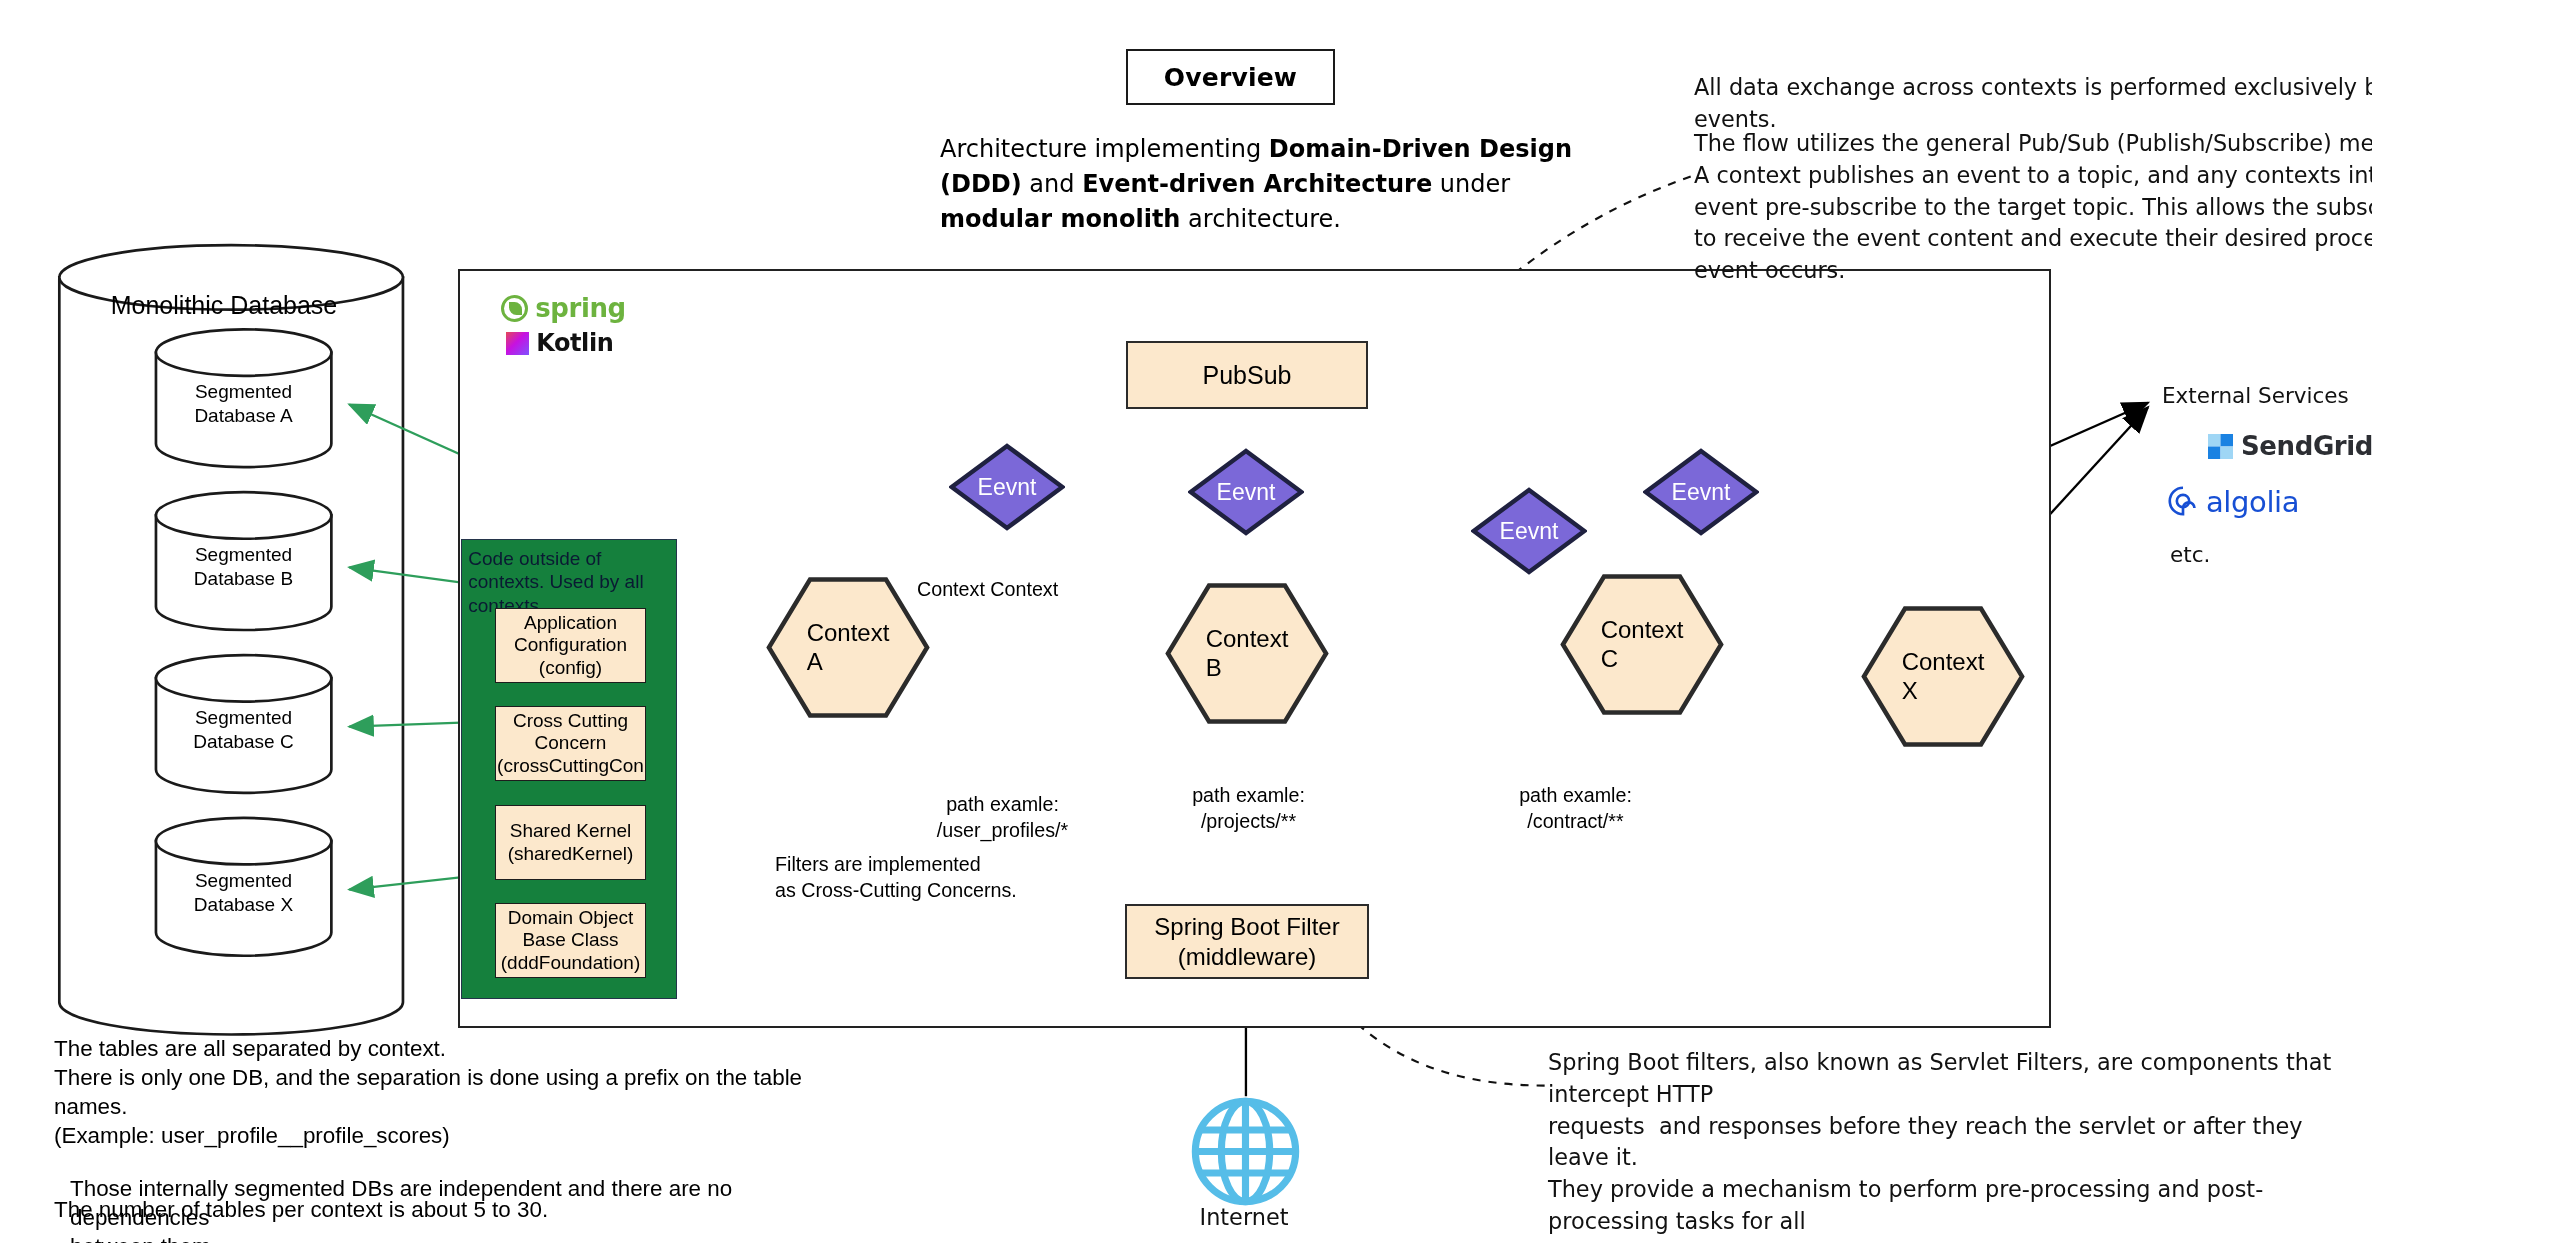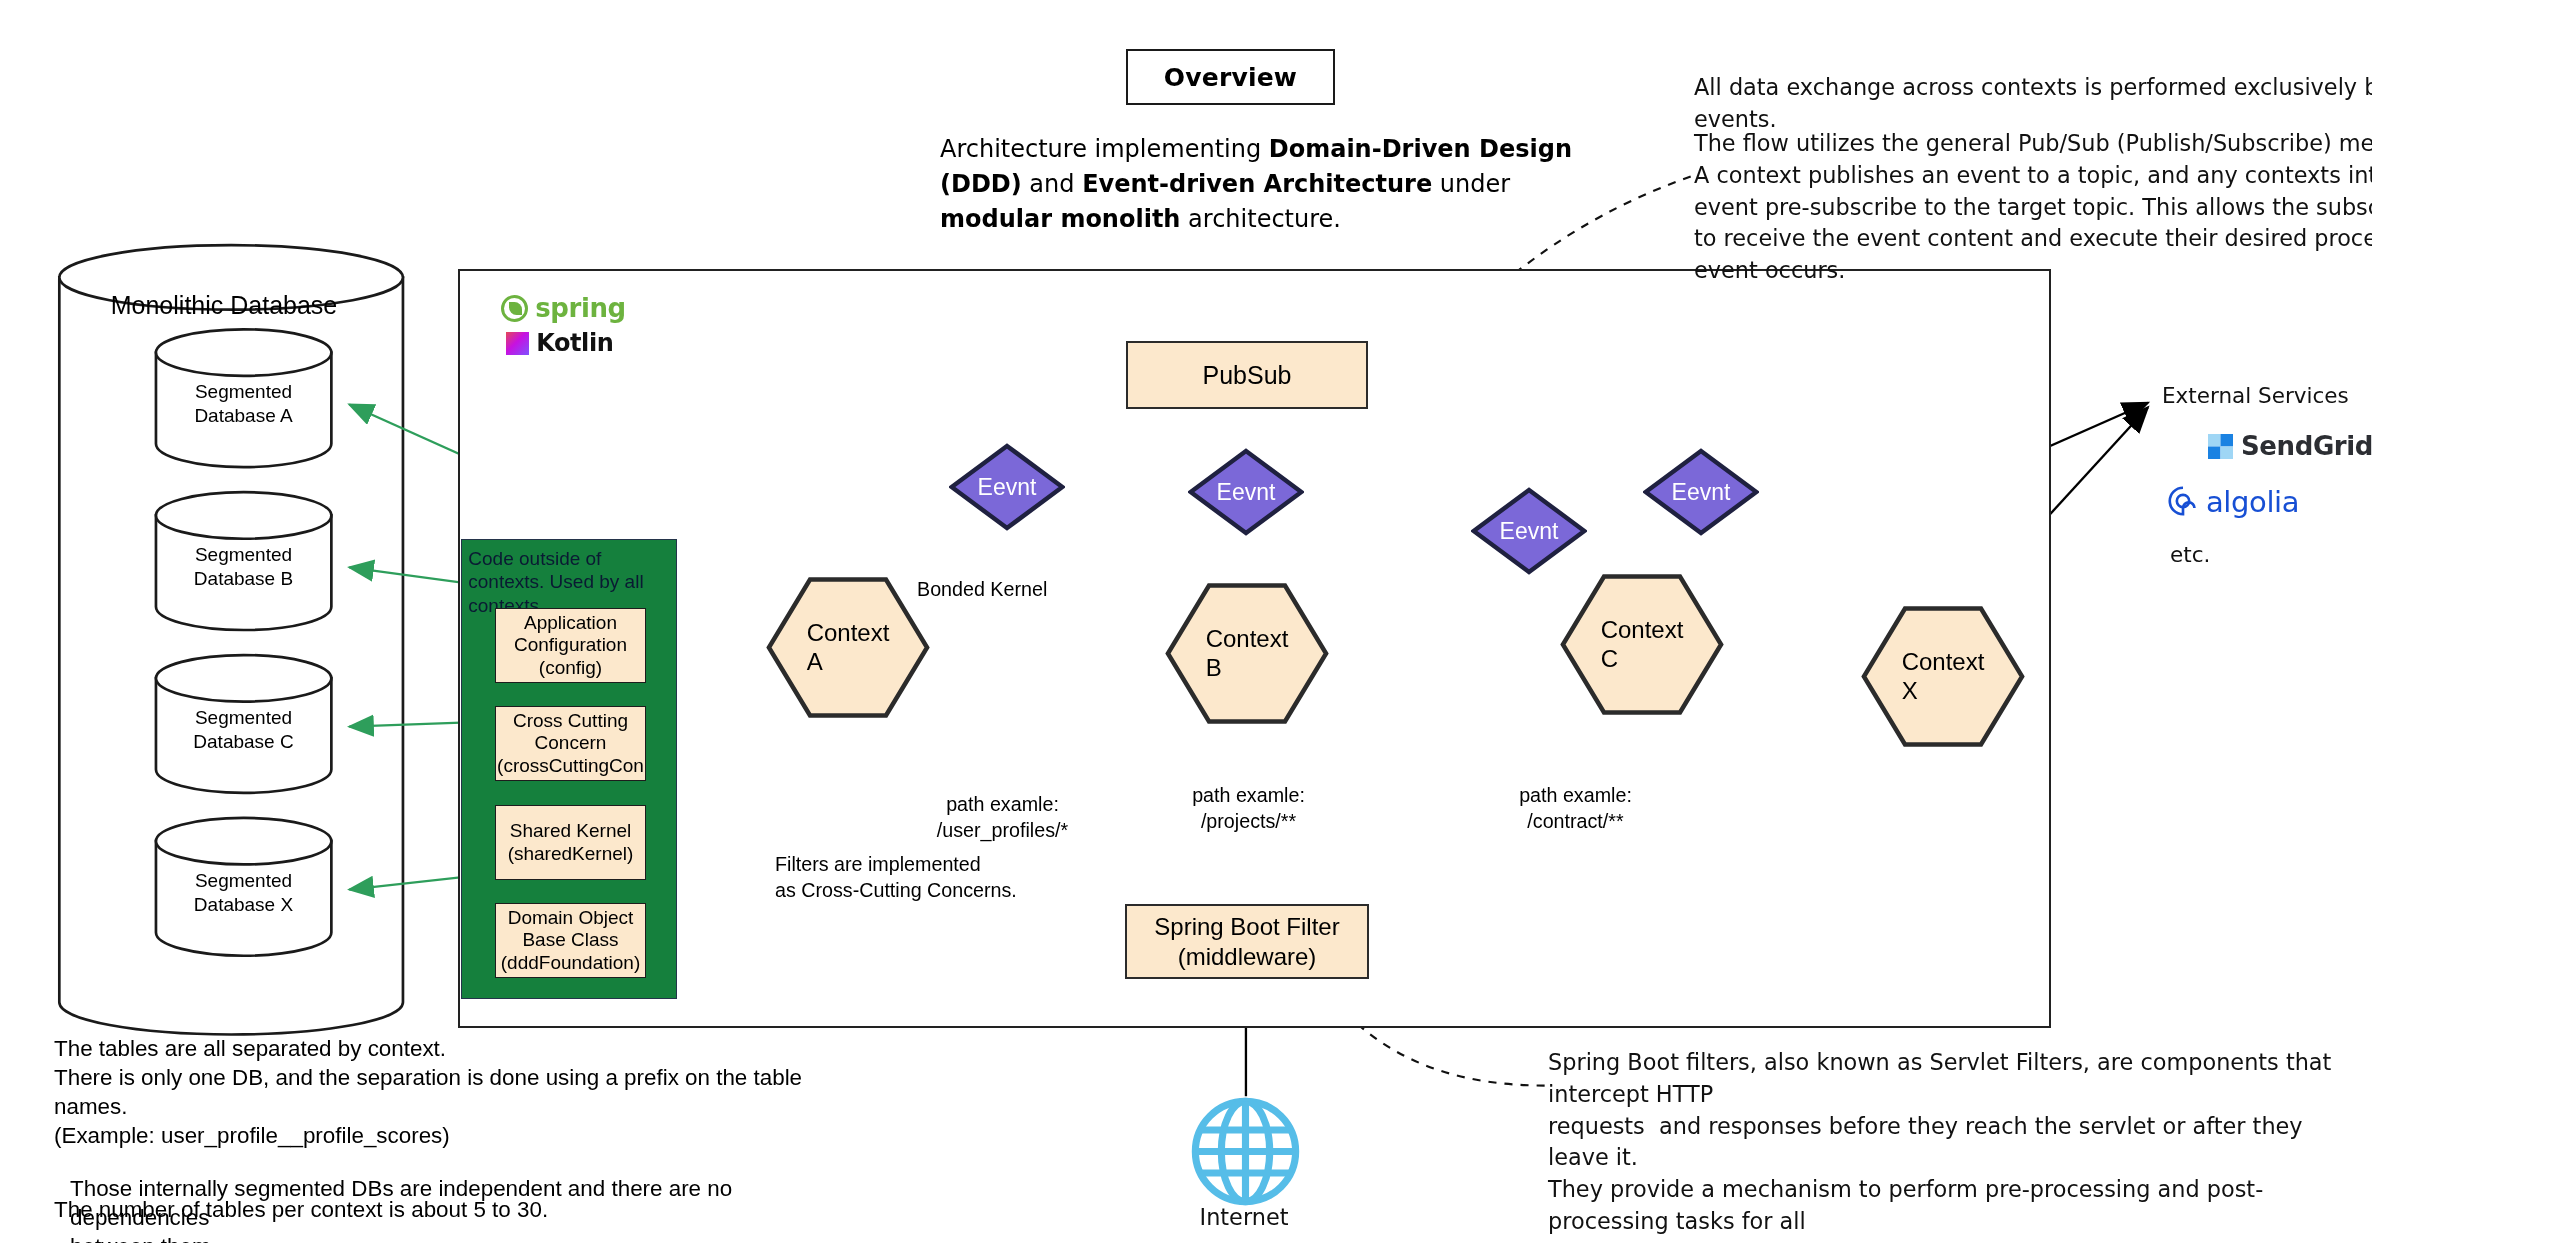--- a/index.html
+++ b/index.html
@@ -263,21 +263,21 @@
 C</span>
   </div>
   <div class="hex" style="left:1860px;top:605px;width:166px;height:143px;">
     <svg width="166" height="143" viewBox="0 0 185 160">
         <polygon points="50,4 135,4 181,80 135,156 50,156 4,80" fill="#fce8cc" stroke="#2b2b2b" stroke-width="5"></polygon>
       </svg>
     <span class="hexlabel" style="white-space:pre-line;">Context
 X</span>
   </div>
 
-  <div class="dlabel left" style="left:917px;top:577px;width:206px;">Bonded Kernel</div>
+  <div class="dlabel left" style="left:917px;top:577px;width:206px;">Context Context</div>
 
   <div class="dlabel" style="left:895px;top:792px;width:215px;">path examle:
 /user_profiles/*</div>
   <div class="dlabel" style="left:1141px;top:783px;width:215px;">path examle:
 /projects/**</div>
   <div class="dlabel" style="left:1468px;top:783px;width:215px;">path examle:
 /contract/**</div>
 
   <div class="dlabel left" style="left:775px;top:852px;width:295px;">Filters are implemented
 as Cross-Cutting Concerns.</div>

